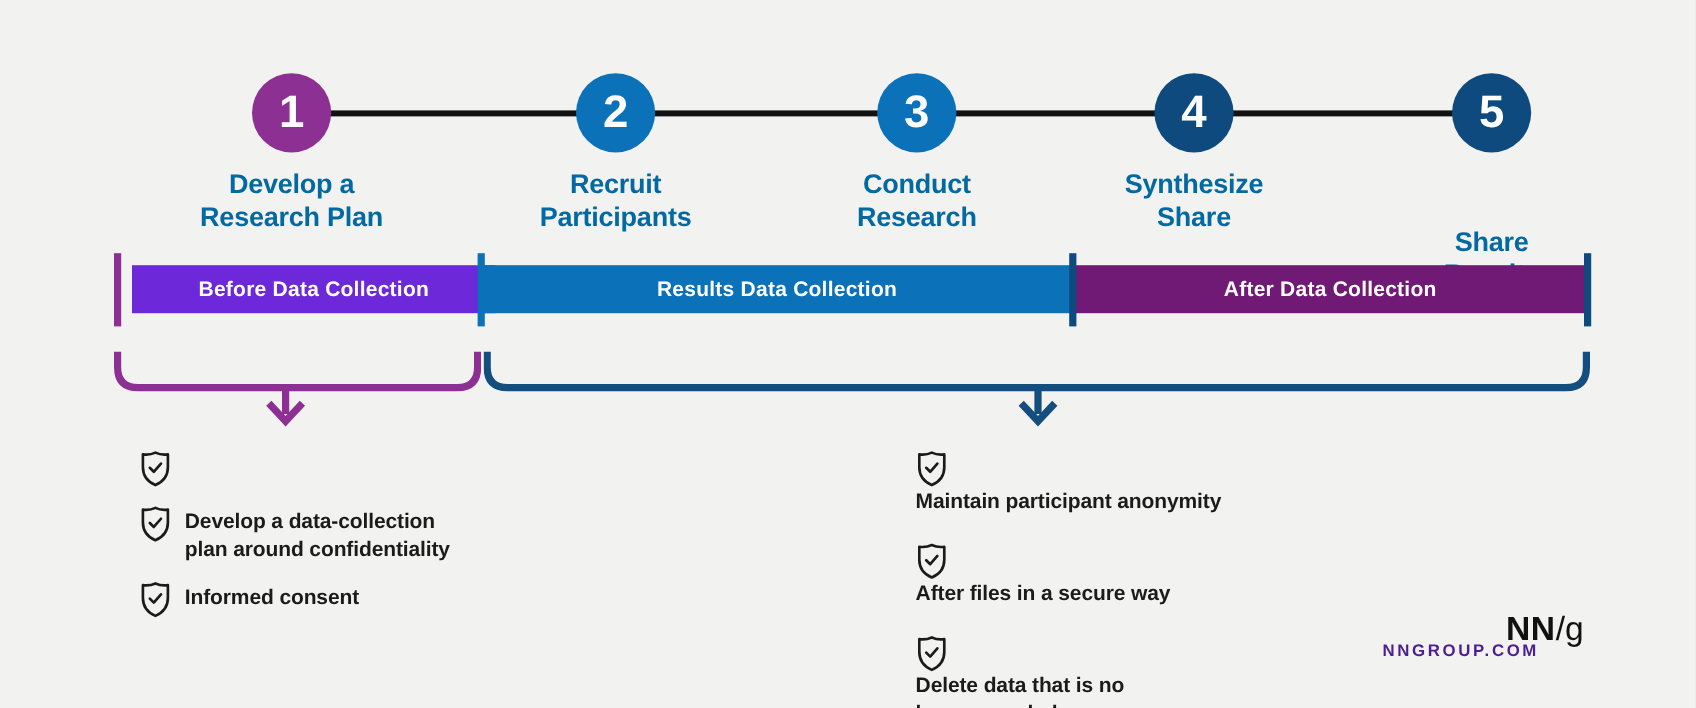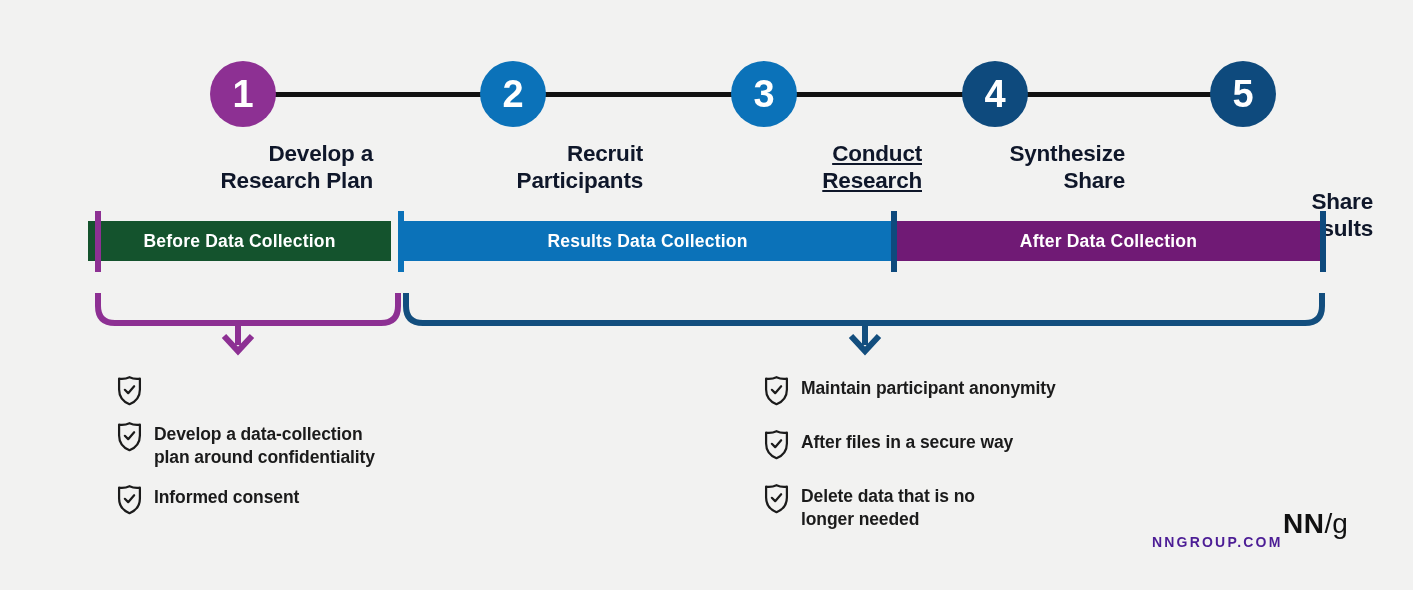--- a/index.html
+++ b/index.html
@@ -36,46 +36,46 @@
   .c2 { left: 480px; background: #0b72b9; }
   .c3 { left: 731px; background: #0b72b9; }
   .c4 { left: 962px; background: #0e4a7d; }
   .c5 { left: 1210px; background: #0e4a7d; }
 
   .step-label {
     position: absolute;
     top: 141px;
     width: 260px;
     transform: translateX(-50%);
-    text-align: right;
+    text-align: center;
     font-size: 22.5px;
     font-weight: 700;
     line-height: 26.5px;
-    color: #0f172a;
+    color: #0369a1;
     white-space: pre-line;
     letter-spacing: -0.2px;
   }
   .l1 { left: 243px; }
   .l2 { left: 513px; }
-  .l3 { left: 792px; text-decoration: underline; }
+  .l3 { left: 764px; }
   .l4 { left: 995px; }
   .l5 { left: 1243px; margin-top: 48px; }
 
   
   .phase-bar {
     position: absolute;
     top: 221px; height: 40px;
     color: #ffffff;
     font-size: 17.5px;
     font-weight: 700;
     text-align: center;
     line-height: 40px;
     letter-spacing: 0.2px;
   }
-  .bar-before { left: 88px;  width: 303px; background: #14532d; }
+  .bar-before { left: 110px;  width: 303px; background: #6d28d9; }
   .bar-during { left: 401px; width: 493px; background: #0b72b9; }
   .bar-after  { left: 894px; width: 429px; background: #701a75; }
 
   .bar-tick {
     position: absolute;
     top: 211px; height: 61px; width: 6px;
   }
   .t1 { left: 95px;   background: #8d3093; }
   .t2 { left: 398px;  background: #0b72b9; }
   .t3 { left: 891px;  background: #0e4a7d; }
@@ -88,21 +88,21 @@
 
   
   .checklist { position: absolute; }
   .checklist-before { left: 116px; top: 377px; width: 350px; }
   .checklist-during-after { left: 763px; top: 377px; width: 380px; }
   .check-item {
     display: flex;
     align-items: flex-start;
   }
   .checklist-before .check-item { margin-bottom: 17px; }
-  .checklist-during-after .check-item { margin-bottom: 25px; }
+  .checklist-during-after .check-item { margin-bottom: 25px; flex-direction: column; }
   .check-item .shield { flex: 0 0 auto; margin-right: 11px; margin-top: -2px; }
   .check-text {
     font-size: 17.5px;
     font-weight: 700;
     line-height: 23px;
     color: #1b1b1b;
     white-space: pre-line;
     letter-spacing: -0.1px;
   }
 
@@ -111,21 +111,21 @@
     position: absolute;
     left: 1152px; top: 522px;
     font-size: 14px;
     letter-spacing: 2.2px;
     color: #4c1d95;
     font-weight: 700;
     margin-top: 12px;
   }
   .nng-logo {
     position: absolute;
-    left: 1283px; top: 508px;
+    left: 1255px; top: 508px;
     font-size: 28px;
     color: #111111;
   }
   .nng-logo .nn { font-weight: 700; letter-spacing: 0.5px; }
   .nng-logo .g  { font-weight: 400; }
 </style>
 </head>
 <body>
 
 <div class="canvas">

